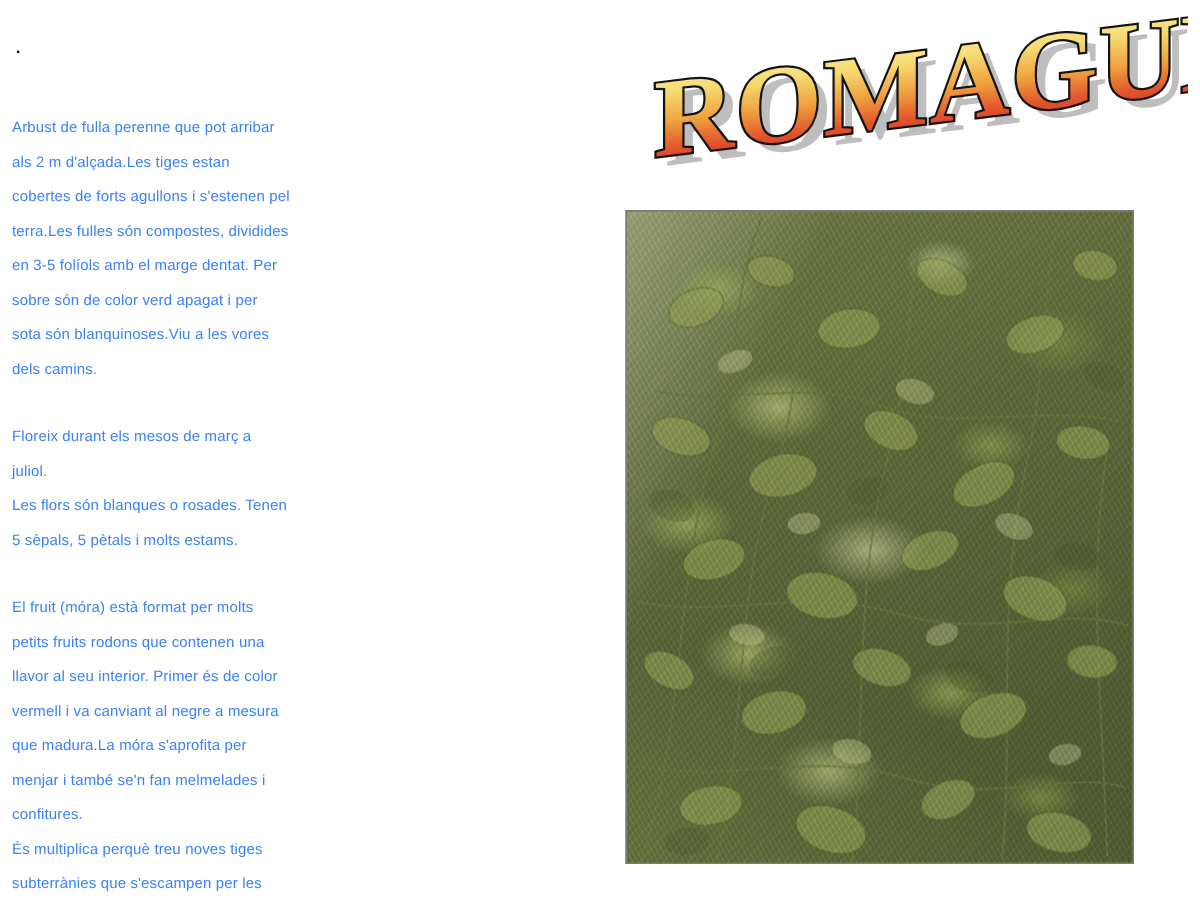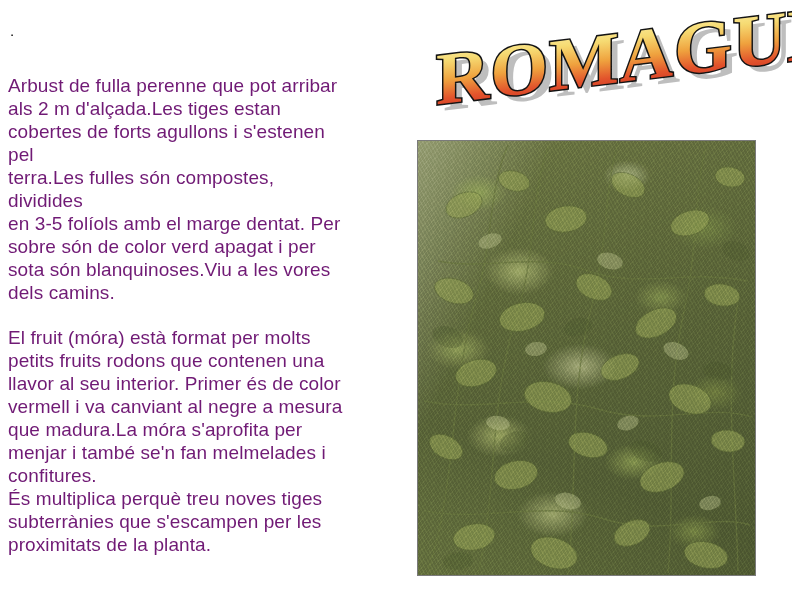--- a/index.html
+++ b/index.html
@@ -28,23 +28,23 @@
     width: 340px;
   }
   .dot-mark {
     font-size: 15px;
     color: #000;
     line-height: 14px;
     height: 16px;
     padding-left: 2px;
   }
   .para {
-    font-size: 19px;
+    font-size: 10px;
     line-height: 23px;
-    color: #701a75;
+    color: #3b82f6;
     margin: 0 0 22px 0;
     white-space: pre-line;
     letter-spacing: 0.1px;
   }
   .para.first { margin-top: 34px; }
   .para.last  { margin-bottom: 0; }
 
   
   .title-art {
     position: absolute;
@@ -109,20 +109,24 @@
   <div class="text-column">
     <div class="dot-mark">.</div>
     <p class="para first">Arbust  de fulla perenne que pot arribar
 als 2 m d'alçada.Les tiges estan
 cobertes de forts agullons i s'estenen pel
 terra.Les fulles són compostes, dividides
 en 3-5 folíols amb el marge dentat. Per
 sobre són de color verd apagat i per
 sota són blanquinoses.Viu a les vores
 dels camins.</p>
+    <p class="para">Floreix durant els mesos de març a
+juliol.
+Les flors són blanques o rosades. Tenen
+5 sèpals, 5 pètals i molts estams.</p>
     <p class="para last">El fruit (móra) està format per molts
 petits fruits rodons que contenen una
 llavor al seu interior. Primer és de color
 vermell i va canviant al negre a mesura
 que madura.La móra s'aprofita per
 menjar i també se'n fan melmelades i
 confitures.
 És multiplica perquè treu noves tiges
 subterrànies que s'escampen per les
 proximitats de la planta.</p>

